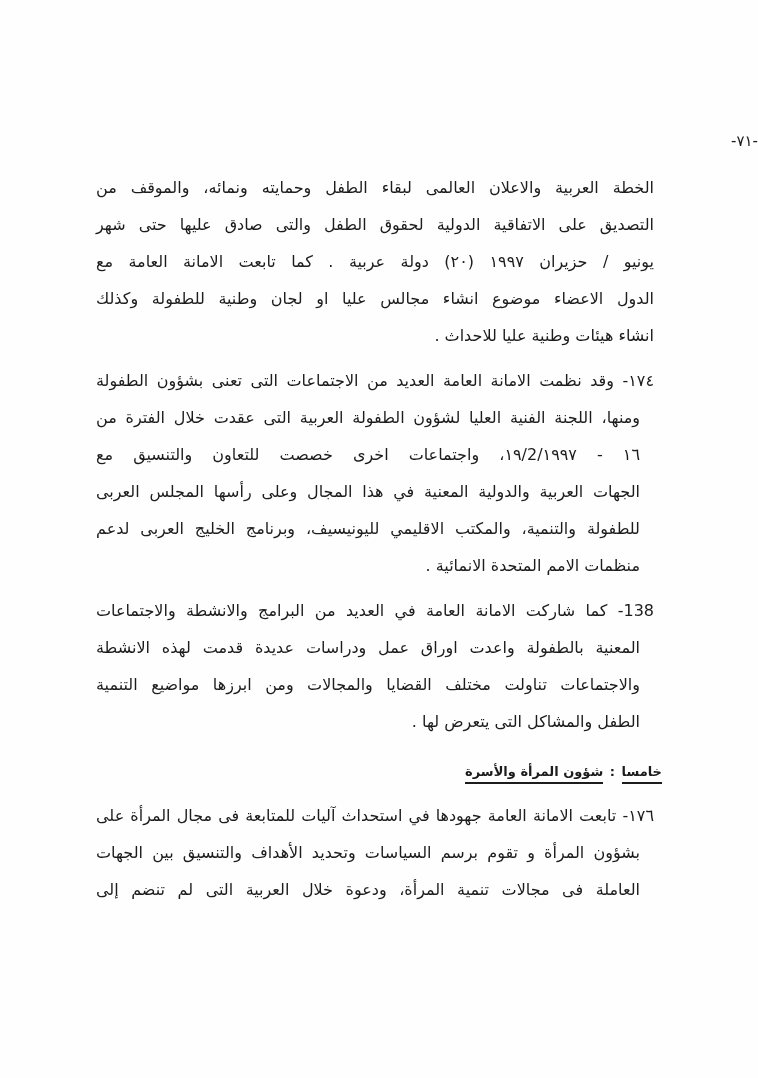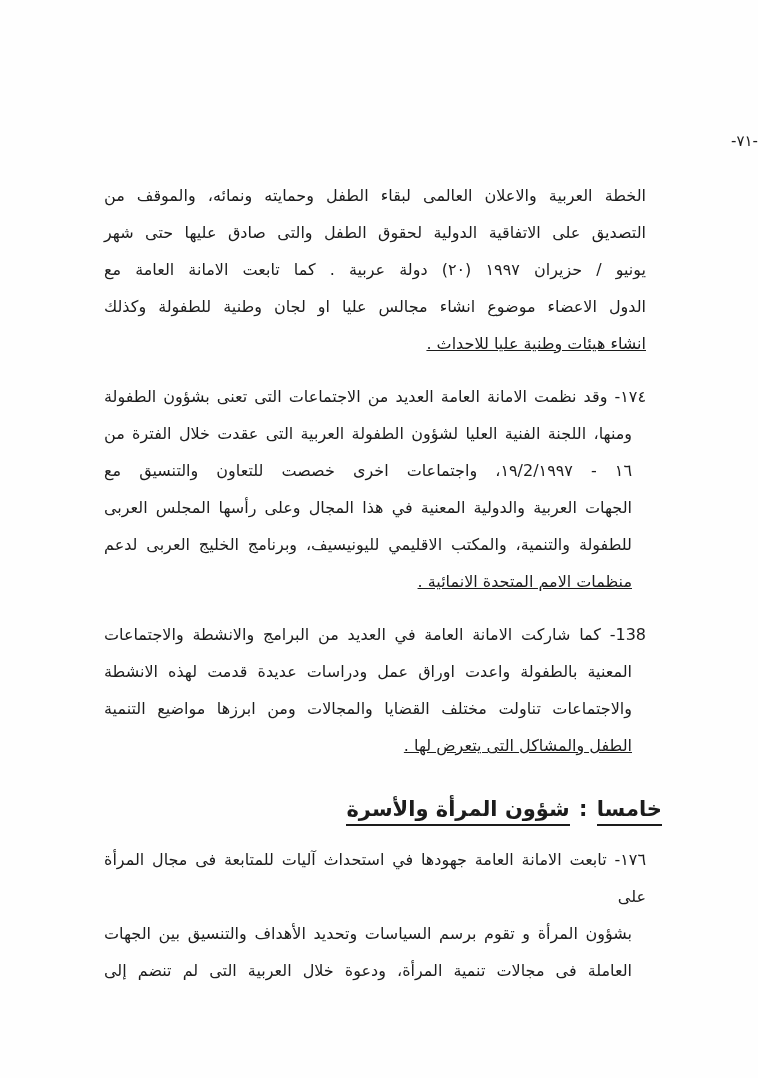--- a/index.html
+++ b/index.html
@@ -27,35 +27,35 @@
     letter-spacing: 1px;
     direction: rtl;
     margin-top: 20px;
   }
   .content {
     position: absolute;
     top: 161px;
     right: 96px;
     left: 88px;
   }
-  .para { margin: 16px; padding: 0; }
+  .para { margin: 8px; padding: 0; }
   .ln {
     font-size: 16px;
     line-height: 37px;
     text-align: justify;
     text-align-last: justify;
   }
   
-  .ln.end { text-align-last: start; text-decoration: underline; }
+  .ln.end { text-align-last: start; }
   
   .ln.cont { margin-right: 14px; }
   .heading {
-    margin-top: 29px;
+    margin-top: 16px;
     margin-bottom: 9px;
-    font-size: 21px;
+    font-size: 13px;
     font-weight: bold;
     line-height: 32px;
     text-align: right;
     text-align-last: start;
   }
   .heading .u {
     border-bottom: 2px solid #1c1c1c;
     padding-bottom: 3px;
   }
   .heading .sep { padding: 0 2px; }

